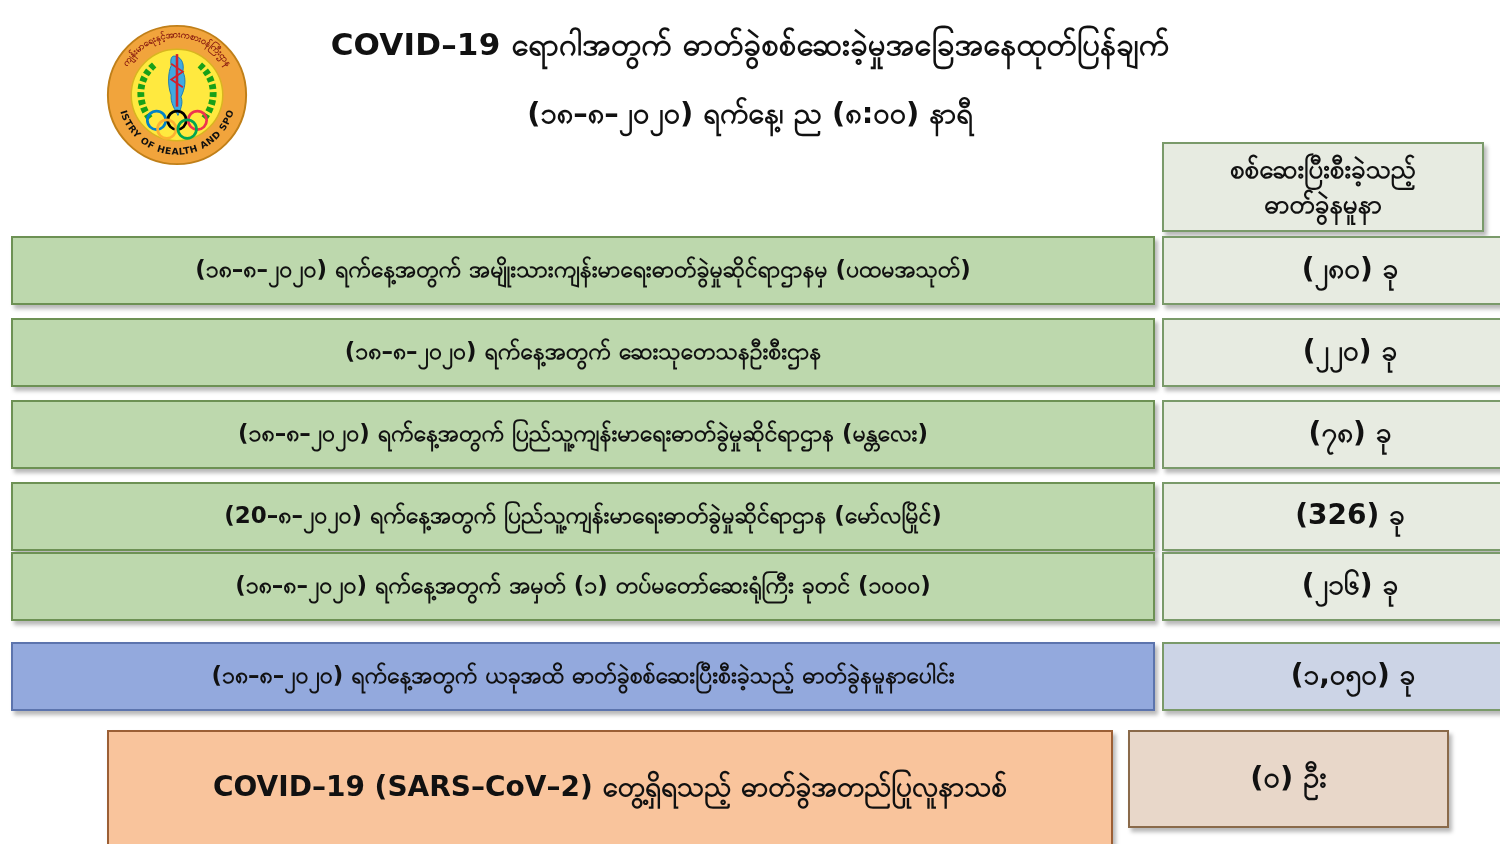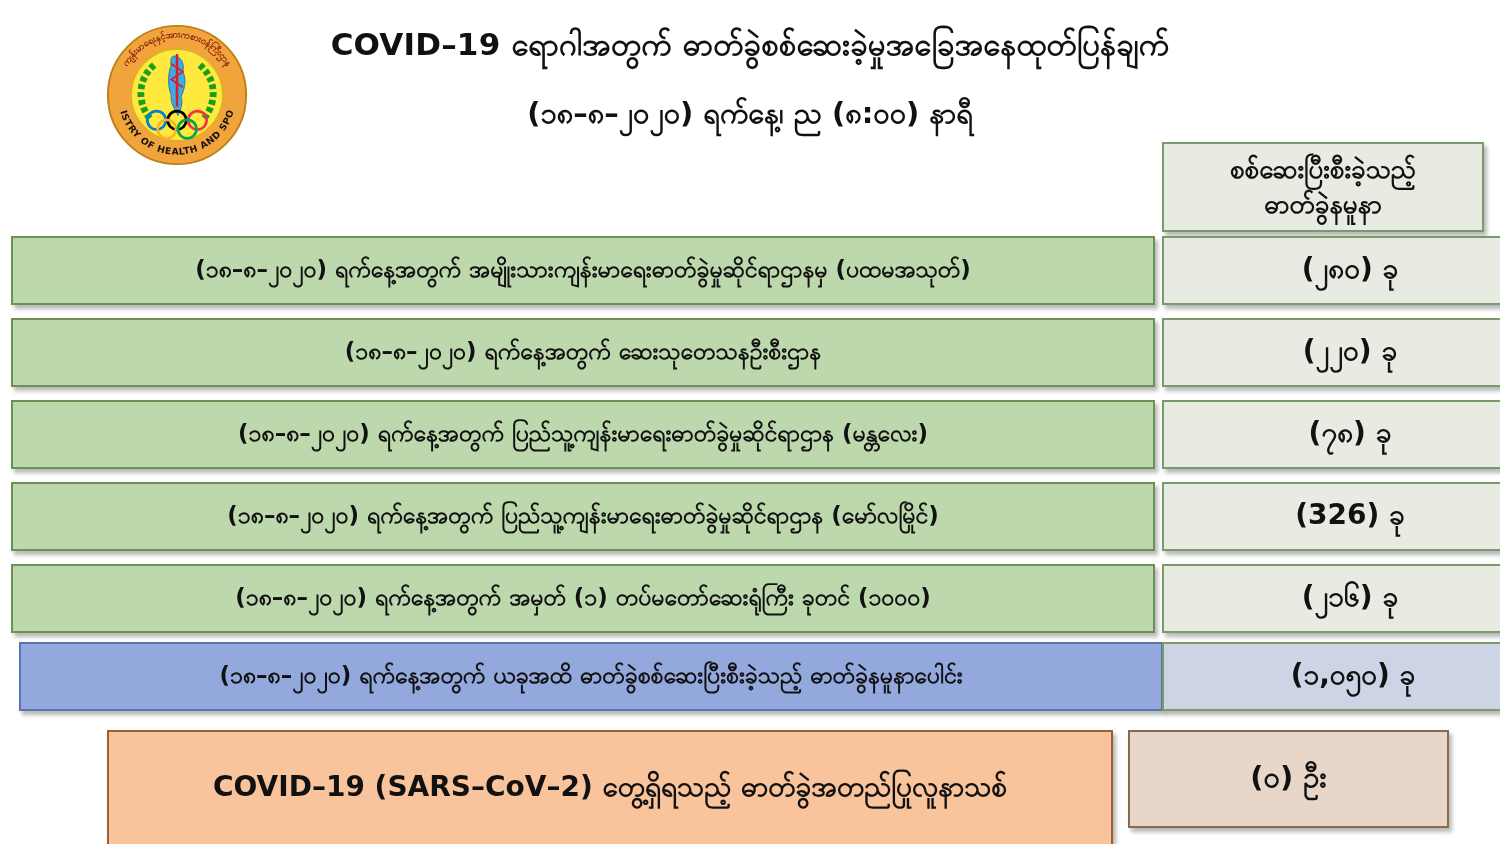--- a/index.html
+++ b/index.html
@@ -54,26 +54,25 @@
     font-size:28px;
   }
   #value-header{
     left:1162px;top:142px;width:322px;height:90px;
     background:var(--value-bg);
     border:2px solid var(--value-border);
     font-size:26px;line-height:1.35;
     flex-direction:column;
     justify-content:center;
   }
-  .r0{top:236px}.r1{top:318px}.r2{top:400px}.r3{top:482px}.r4{top:564px}
+  .r0{top:236px}.r1{top:318px}.r2{top:400px}.r3{top:482px}.r4{top:552px}
   .r5{top:642px}
   .total-label{
     background:var(--total-bg);
     border-color:var(--total-border);
-    margin-left:8px;
   }
   .total-value{
     background:var(--total-value-bg);
     padding-left:6px;
   }
   #footer-label{
     left:107px;top:730px;width:1006px;height:118px;
     background:var(--footer-bg);
     border:2px solid var(--footer-border);
     font-size:28px;
@@ -134,21 +133,21 @@
 
   <div class="cell label-cell r0">(၁၈–၈–၂၀၂၀) ရက်နေ့အတွက် အမျိုးသားကျန်းမာရေးဓာတ်ခွဲမှုဆိုင်ရာဌာနမှ (ပထမအသုတ်)</div>
   <div class="cell value-cell r0">(၂၈၀) ခု</div>
 
   <div class="cell label-cell r1">(၁၈–၈–၂၀၂၀) ရက်နေ့အတွက် ဆေးသုတေသနဦးစီးဌာန</div>
   <div class="cell value-cell r1">(၂၂၀) ခု</div>
 
   <div class="cell label-cell r2">(၁၈–၈–၂၀၂၀) ရက်နေ့အတွက် ပြည်သူ့ကျန်းမာရေးဓာတ်ခွဲမှုဆိုင်ရာဌာန (မန္တလေး)</div>
   <div class="cell value-cell r2">(၇၈) ခု</div>
 
-  <div class="cell label-cell r3">(၁၈–၈–၂၀၂၀) ရက်နေ့အတွက် ပြည်သူ့ကျန်းမာရေးဓာတ်ခွဲမှုဆိုင်ရာဌာန (မော်လမြိုင်)</div>
+  <div class="cell label-cell r3">(20–၈–၂၀၂၀) ရက်နေ့အတွက် ပြည်သူ့ကျန်းမာရေးဓာတ်ခွဲမှုဆိုင်ရာဌာန (မော်လမြိုင်)</div>
   <div class="cell value-cell r3">(326) ခု</div>
 
   <div class="cell label-cell r4">(၁၈–၈–၂၀၂၀) ရက်နေ့အတွက် အမှတ် (၁) တပ်မတော်ဆေးရုံကြီး ခုတင် (၁၀၀၀)</div>
   <div class="cell value-cell r4">(၂၁၆) ခု</div>
 
   <div class="cell label-cell total-label r5">(၁၈–၈–၂၀၂၀) ရက်နေ့အတွက် ယခုအထိ ဓာတ်ခွဲစစ်ဆေးပြီးစီးခဲ့သည့် ဓာတ်ခွဲနမူနာပေါင်း</div>
   <div class="cell value-cell total-value r5">(၁,၀၅၀) ခု</div>
 
   <div id="footer-label" class="cell">COVID–19 (SARS–CoV–2) တွေ့ရှိရသည့် ဓာတ်ခွဲအတည်ပြုလူနာသစ်</div>
   <div id="footer-value" class="cell">(၀) ဦး</div>

